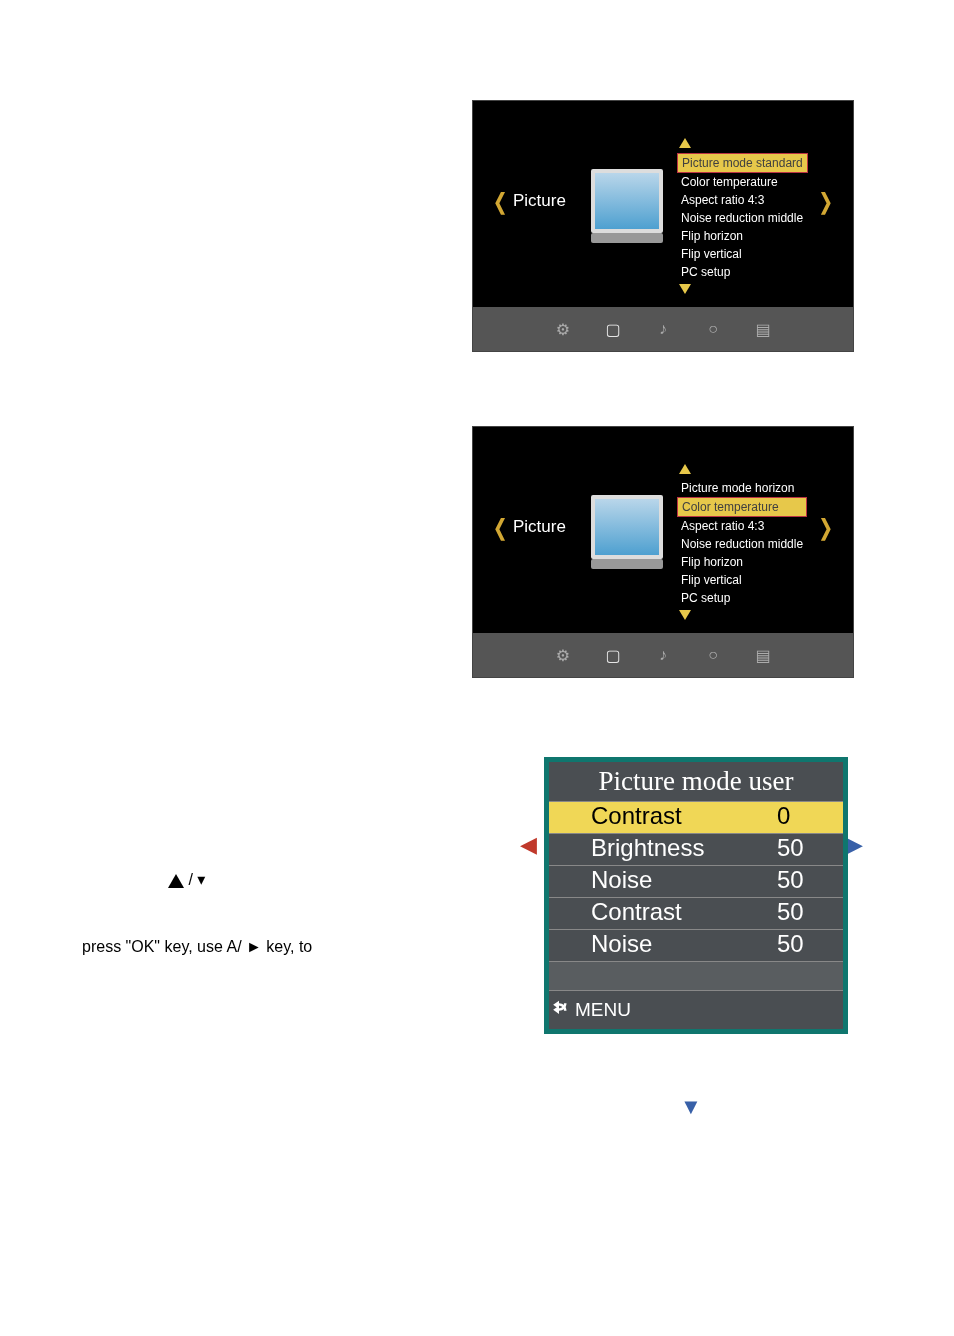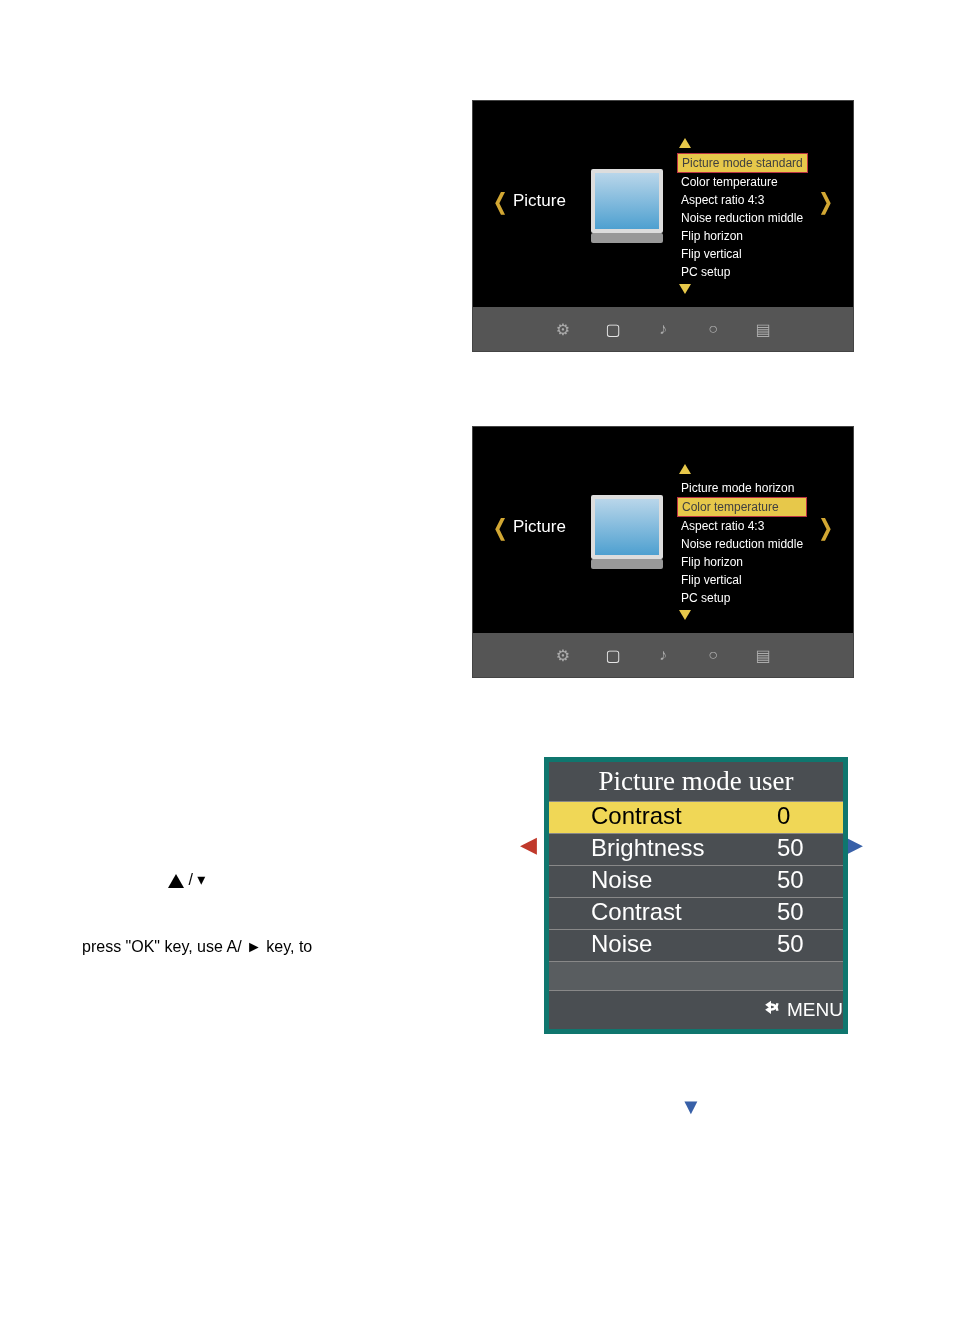--- a/index.html
+++ b/index.html
@@ -21,21 +21,21 @@
   .osd-tri-down{display:inline-block;width:0;height:0;border-left:6px solid transparent;border-right:6px solid transparent;border-top:10px solid #e7c84a}
   .tab-row{position:absolute;left:0;right:0;display:flex;justify-content:center;gap:30px;color:#bbb}
   .tab-icon{font-size:16px;width:20px;text-align:center;opacity:.85}
   
   .pmu{position:absolute;left:544px;top:757px;width:294px;border:5px solid #0f766e}
   .pmu-head{background:#4a4e52;color:#fff;text-align:center;font-family:'Times New Roman',serif;font-size:27px;padding:4px 0;border-bottom:1px solid #888}
   .pmu-row{background:#4a4e52;color:#fff;font-family:Liberation Sans, sans-serif;font-size:24px;display:flex;justify-content:space-between;padding:0 30px 3px 42px;border-bottom:1px solid #888}
   .pmu-row.sel{background:#f0d756;color:#000}
   .pmu-row .v{min-width:36px;text-align:left}
   .pmu-spacer{height:28px;background:#595d60;border-bottom:1px solid #888}
-  .pmu-menu{background:#4a4e52;color:#fff;text-align:right;font-family:Arial,sans-serif;font-size:19px;padding:8px 0}
+  .pmu-menu{background:#4a4e52;color:#fff;text-align:left;font-family:Arial,sans-serif;font-size:19px;padding:8px 0}
   .pmu-menu .back-icon svg{width:20px;height:20px;vertical-align:-3px;margin-right:6px}
   .side-tri{position:absolute;font-size:22px}
   .side-left{color:#c0392b}
   .side-right{color:#3860a8}
   .bot-tri{position:absolute;color:#3860a8;font-size:22px}
 </style>
 </head>
 <body>
 
 <div class="page">

